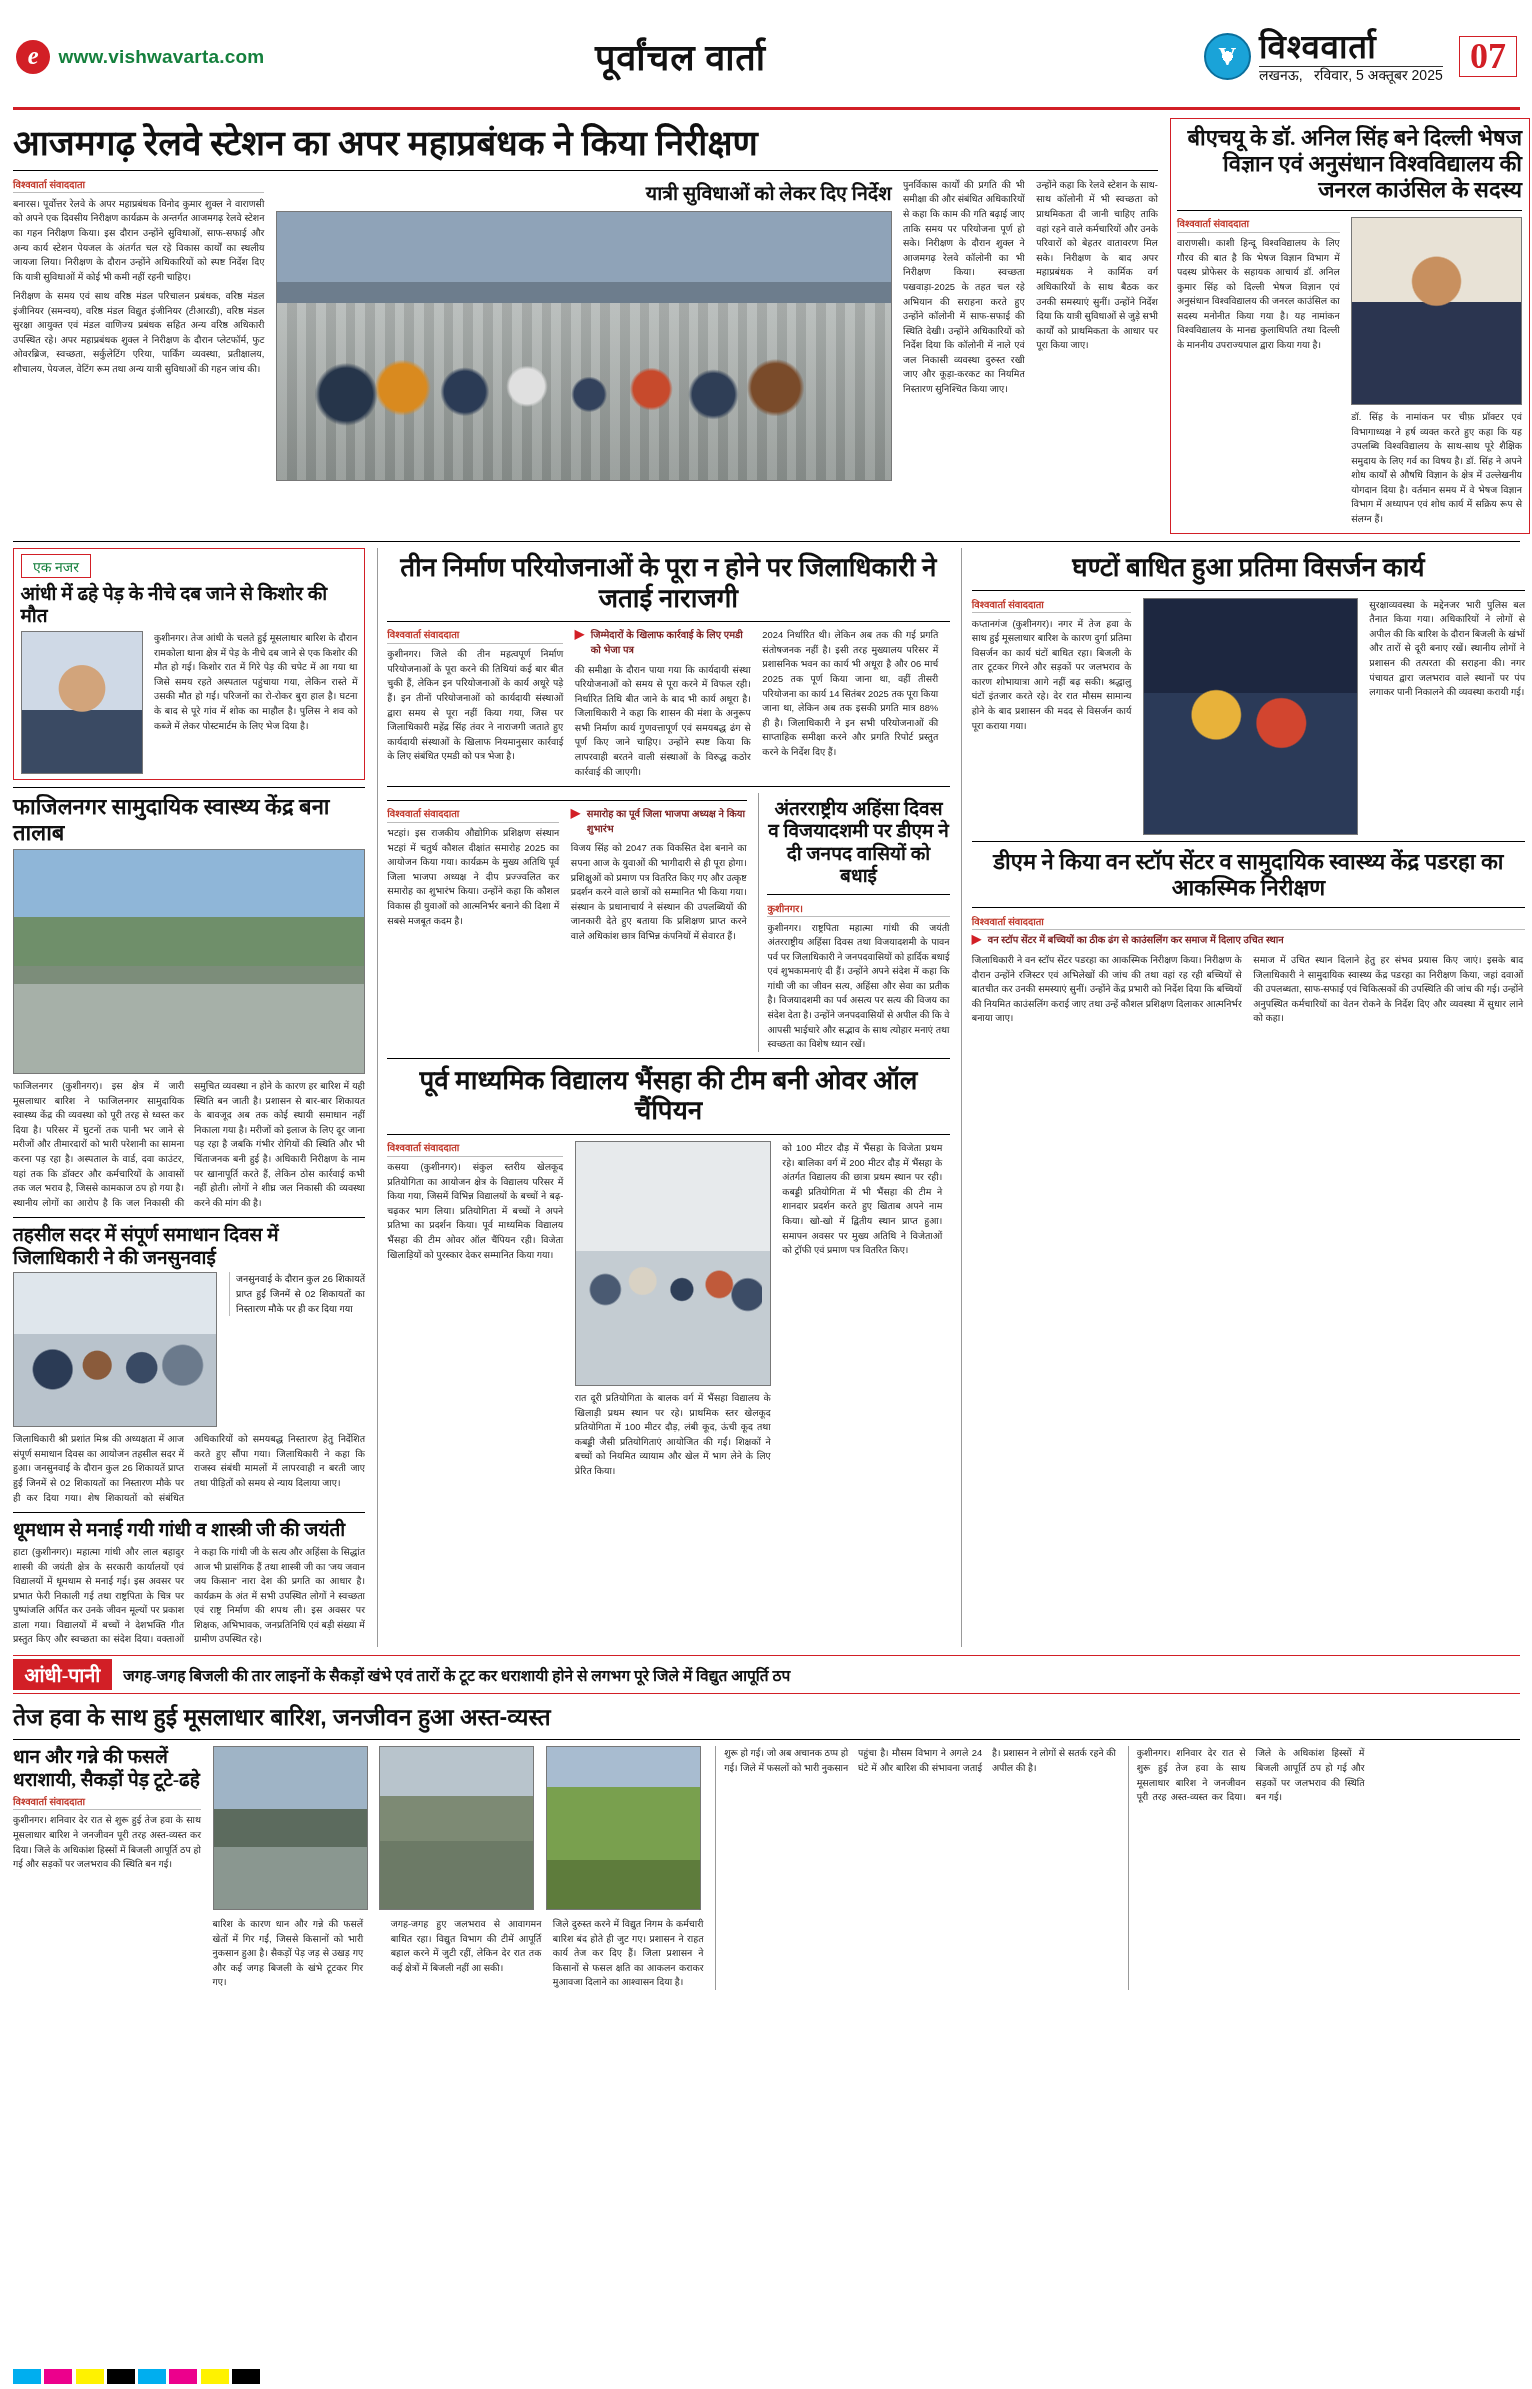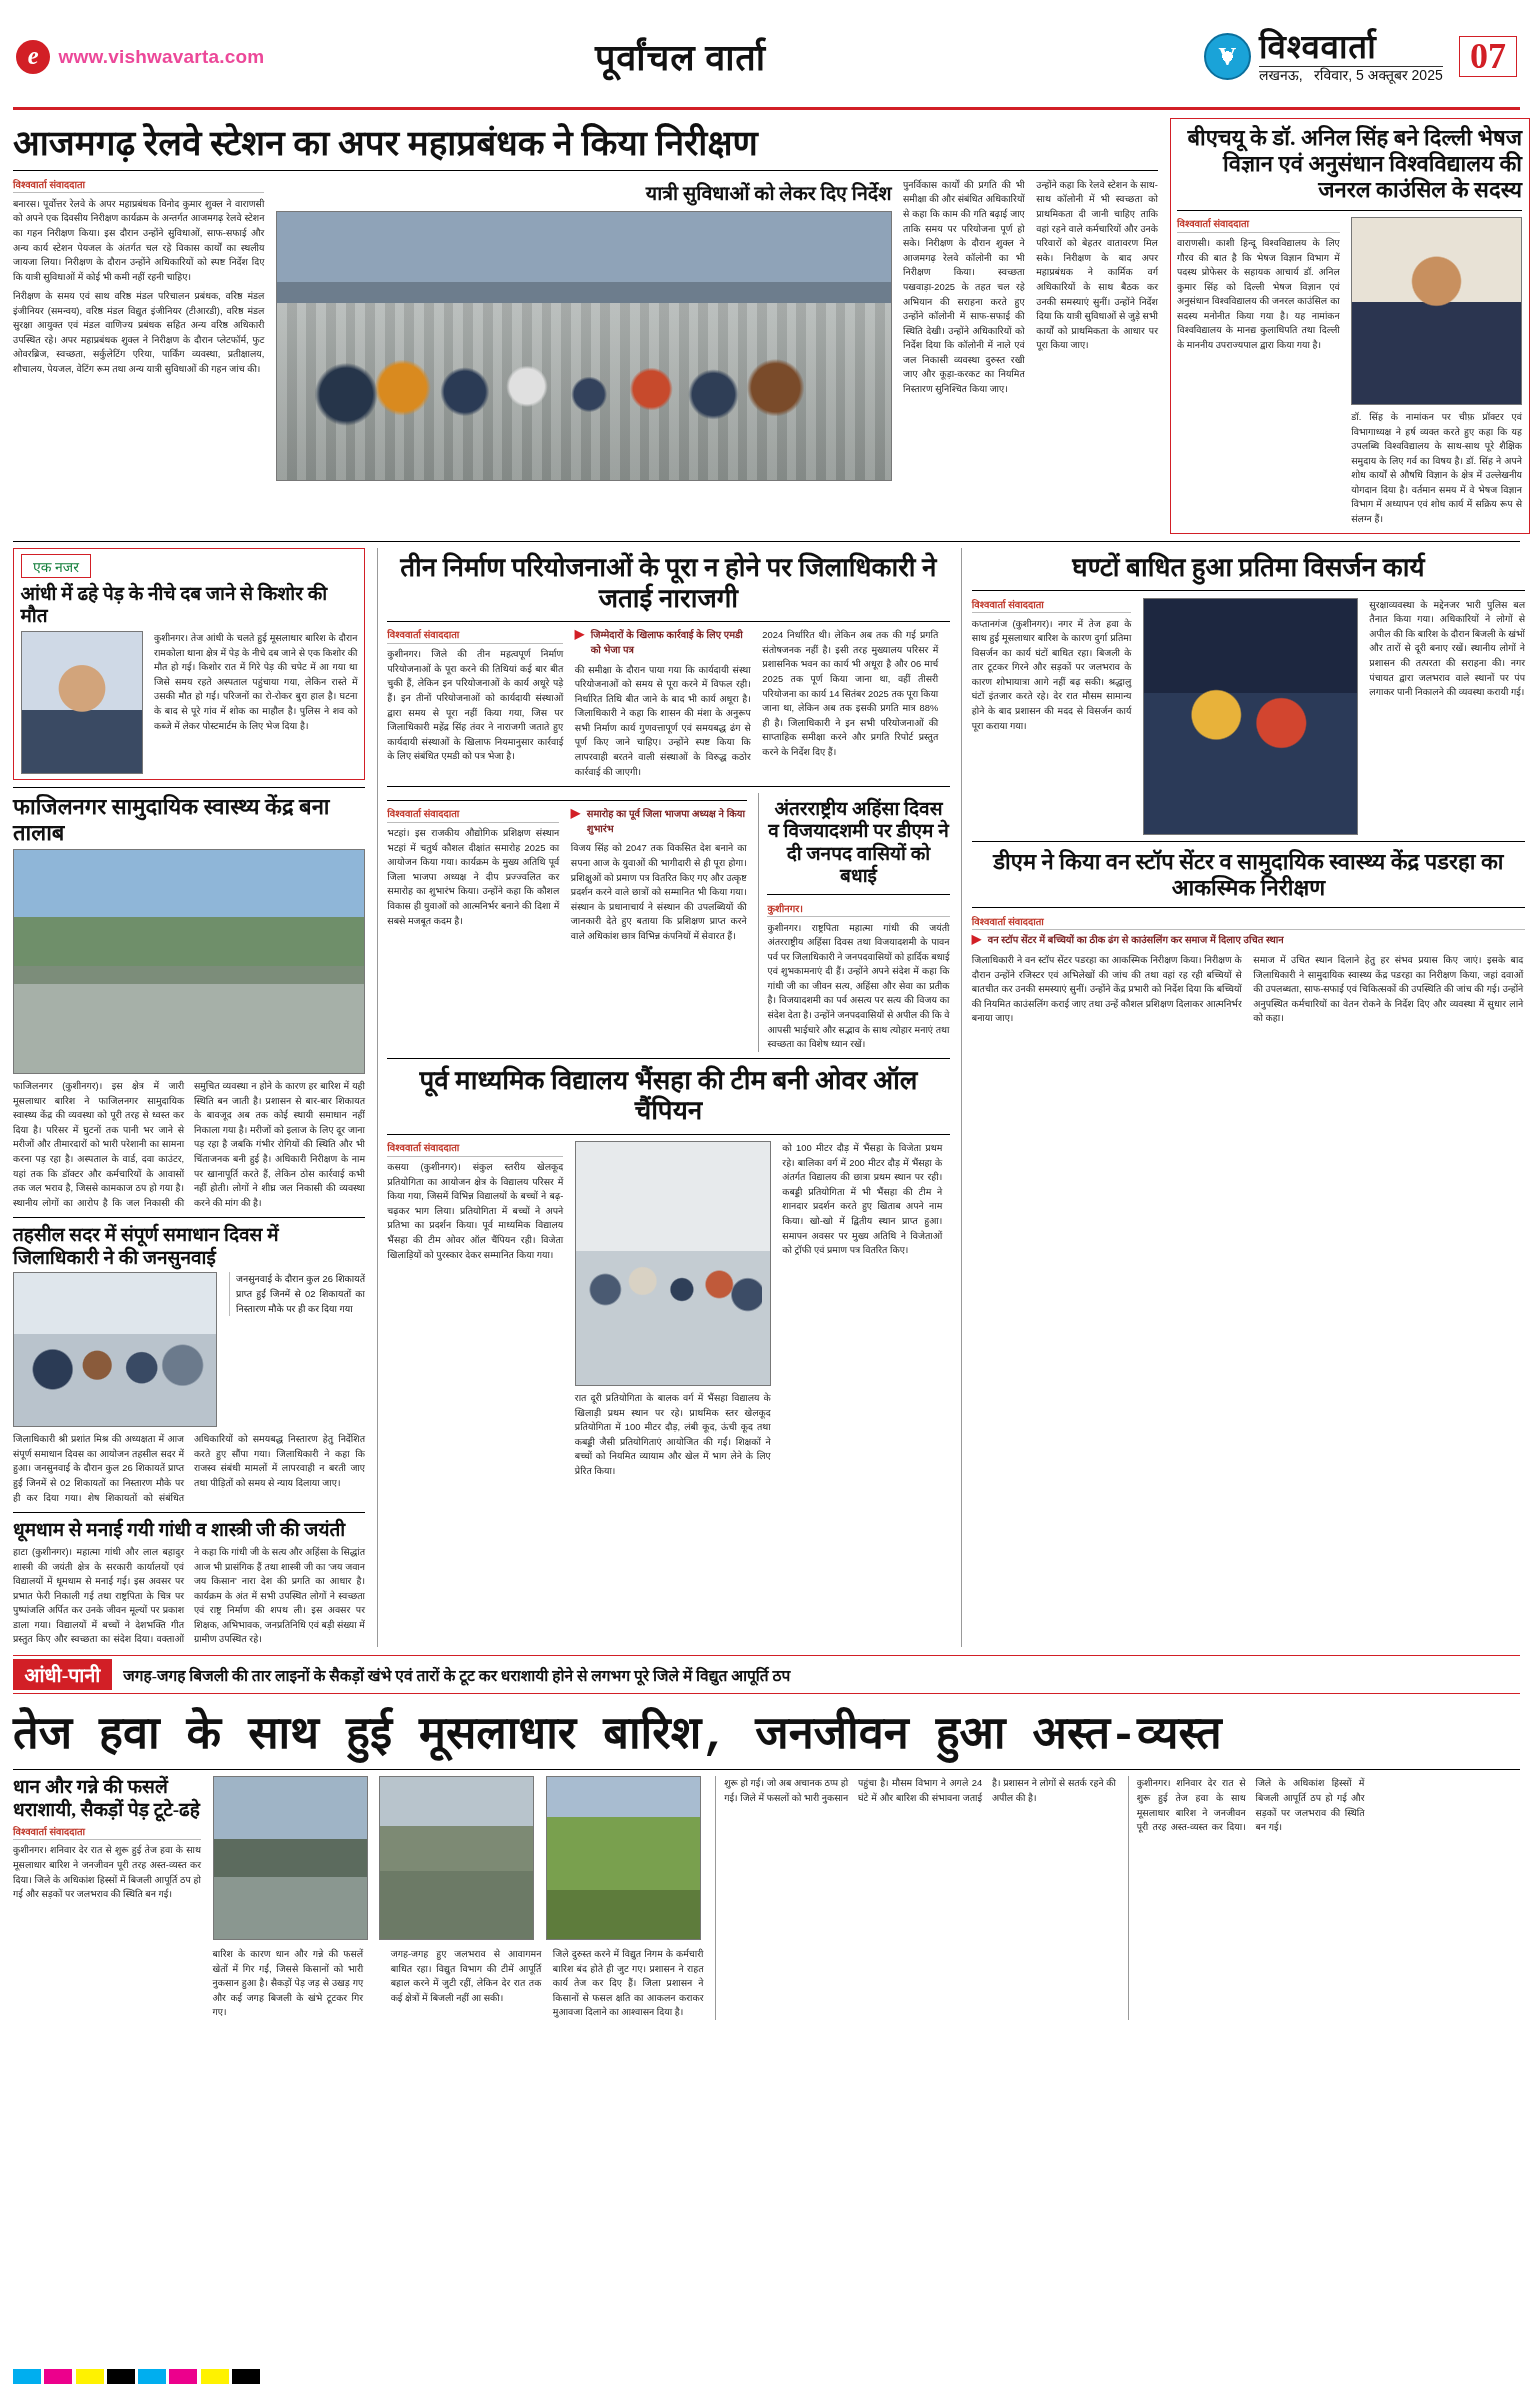--- a/index.html
+++ b/index.html
@@ -37,21 +37,21 @@
     border-radius:50%;
     background:#d21f26;
     color:#fff;
     font-family:"Liberation Serif", serif;
     font-style:italic;
     font-weight:bold;
     font-size:24.5px;
     display:flex; align-items:center; justify-content:center;
     line-height:1;
   }
-  .mh-url { font-size:19px; letter-spacing:0.2px; color:#ec4899; font-weight:600;text-align:right;}
+  .mh-url { font-size:19px; letter-spacing:0.2px; color:#15803d; font-weight:600;text-align:right;}
   .mh-center {
     flex:1;
     text-align:center;
     font-family:"Liberation Serif", serif;
     font-weight:bold;
     font-size:36px;
     letter-spacing:0.8px;
   }
   .mh-right {
     display:flex;
@@ -283,23 +283,23 @@
   .andhi-label {
     background:#d21f26;color:#fff;
     font-family:"Liberation Serif", serif;
     font-weight:bold;font-size:19.6px;padding:1.6px 11.5px;
   }
   .andhi-text {
     font-size:15.5px; font-weight:bold;
     font-family:"Liberation Serif", serif;
   }
   .bigline {
-    font-family:Liberation Mono, monospace;
-    font-weight:bold;
-    font-size:45px;
+    font-family:Liberation Sans, sans-serif;
+    font-weight:bold;
+    font-size:23px;
     margin:6.5px 0 4.9px 0;
   }
   .cmyk {
     position:absolute; left:13px; right:13px; bottom:4.9px;
     display:flex; gap:3.3px; height:14.7px;
   }
   .cmyk div { width:28px; height:14.7px; }
 </style>
 </head>
 <body>

